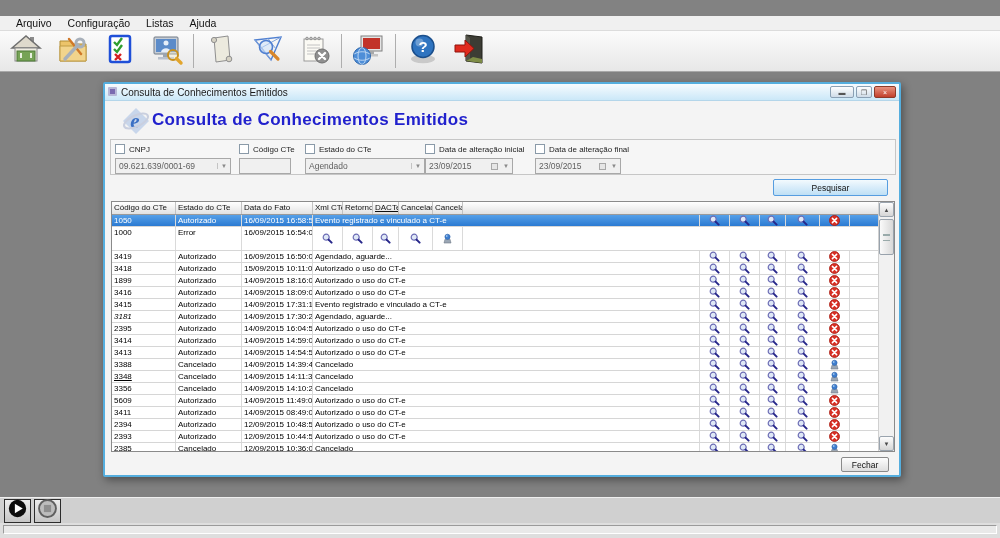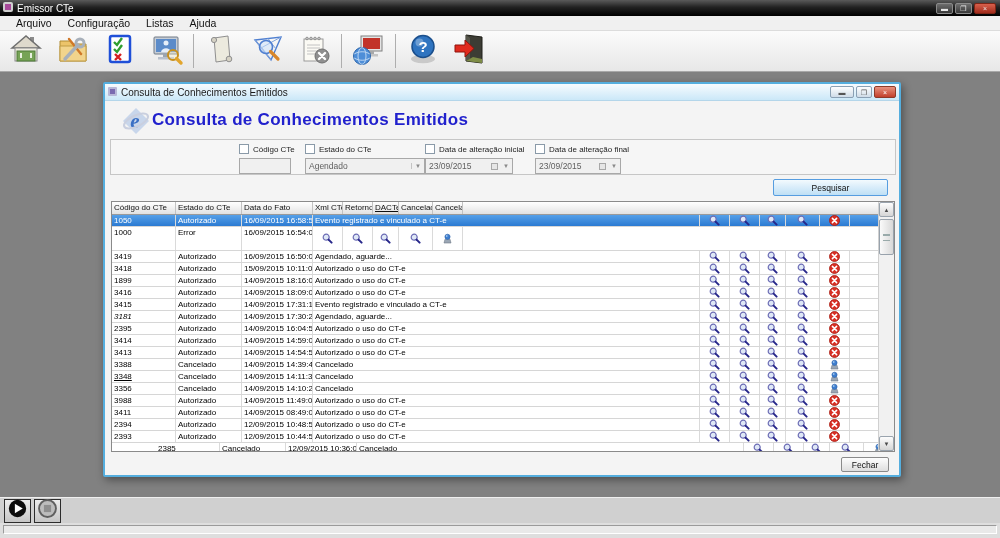--- a/index.html
+++ b/index.html
@@ -119,32 +119,20 @@
     justify-content:center; margin-right:3px; }
   .statusbar { position:absolute; top:523px; left:0; width:100%; height:15px; background:#dedede; }
   .status-panel { position:absolute; left:3px; right:3px; top:2px; height:9px; background:#e9e9e9;
     border:1px solid; border-color:#9a9a9a #fff #fff #9a9a9a; }
 </style>
 </head>
 <body>
 
 <div class="screen">
 
-  <div class="titlebar">
-    <span><svg width="10" height="10">
-          <rect width="10" height="10" rx="2" fill="#cfcfcf"></rect>
-          <rect x="2" y="2" width="6" height="6" fill="#a84a9a"></rect>
-        </svg></span>
-    <span class="tb-title">Emissor CTe</span>
-    <span class="wb-group">
-      <span class="wb">▬</span>
-      <span class="wb">❐</span>
-      <span class="wb close">×</span>
-    </span>
-  </div>
 
   <div class="menubar" id="menubar">
       <span class="menu-item">Arquivo</span>
       <span class="menu-item">Configuração</span>
       <span class="menu-item">Listas</span>
       <span class="menu-item">Ajuda</span>
     </div>
 
   <div class="toolbar" id="toolbar">
       <span class="tool-btn">
@@ -272,20 +260,30 @@
         <span class="logo">
           <svg width="30" height="30" viewBox="0 0 30 30">
             <polygon points="15,2 28,15 15,28 2,15" fill="#b9cce8" opacity="0.75"></polygon>
             <text x="14" y="22" font-size="21" font-style="italic" font-weight="bold" fill="#3a6fc4" text-anchor="middle" font-family="'Liberation Serif',serif">e</text>
             <ellipse cx="15" cy="15" rx="13" ry="5.5" fill="none" stroke="#c9cfdf" stroke-width="2" transform="rotate(-25 15 15)"></ellipse>
           </svg>
         </span>
         <div class="dlg-heading">Consulta de Conhecimentos Emitidos</div>
 
         <div class="filters" id="filters">
+            <div class="fg fg0">
+              <div class="cb-row">
+                <span class="cb"></span>
+                <span class="cb-label">CNPJ</span>
+              </div>
+              <div class="ctrl">
+                <span class="ctrl-text">09.621.639/0001-69</span>
+                <span class="combo-arrow">▼</span>
+              </div>
+            </div>
             <div class="fg fg1">
               <div class="cb-row">
                 <span class="cb"></span>
                 <span class="cb-label">Código CTe</span>
               </div>
               <div class="ctrl">
                 <span class="ctrl-text"></span>
               </div>
             </div>
             <div class="fg fg2">
@@ -853,21 +851,21 @@
                   <span class="gc icon-cell" style="width: 30px;">
                     <svg width="11" height="11" viewBox="0 0 11 11">
                       <path d="M3 6.2 h5 l1 3.8 h-7 z" fill="#9aa6b4" stroke="#6e7a88" stroke-width="0.6"></path>
                       <circle cx="5.5" cy="3.8" r="2.6" fill="#3f7fd0" stroke="#2a5fa8" stroke-width="0.6"></circle>
                       <circle cx="4.7" cy="3" r="0.9" fill="#9cc4ee"></circle>
                     </svg>
                   </span>
                   <span class="gc filler" style="width: 22px;"></span>
                 </div>
                 <div class="grid-row">
-                  <span class="gc" style="width: 64px;">3988</span>
+                  <span class="gc" style="width: 64px;">5609</span>
                   <span class="gc" style="width: 66px;">Autorizado</span>
                   <span class="gc" style="width: 71px;">14/09/2015 11:49:00</span>
                   <span class="gc c-msg" style="width: 387px;">Autorizado o uso do CT-e</span>
                   <span class="gc icon-cell" style="width: 30px;">
                     <svg width="11" height="11" viewBox="0 0 11 11">
                       <circle cx="4.2" cy="4.2" r="3" fill="#dfe8f6" stroke="#6b6bb4" stroke-width="1.2"></circle>
                       <line x1="6.6" y1="6.6" x2="9.6" y2="9.6" stroke="#27278a" stroke-width="2" stroke-linecap="round"></line>
                     </svg>
                   </span>
                   <span class="gc icon-cell" style="width: 30px;">
@@ -1001,21 +999,21 @@
                   </span>
                   <span class="gc icon-cell" style="width: 30px;">
                     <svg width="11" height="11" viewBox="0 0 11 11">
                       <circle cx="5.5" cy="5.5" r="5" fill="#d93025" stroke="#a61b10" stroke-width="0.8"></circle>
                       <path d="M3.4 3.4 L7.6 7.6 M7.6 3.4 L3.4 7.6" stroke="#fff" stroke-width="1.5" stroke-linecap="round"></path>
                     </svg>
                   </span>
                   <span class="gc filler" style="width: 22px;"></span>
                 </div>
                 <div class="grid-row">
-                  <span class="gc" style="width: 64px; margin-left: 44px;">2385</span>
+                  <span class="gc" style="width: 64px;">2385</span>
                   <span class="gc" style="width: 66px;">Cancelado</span>
                   <span class="gc" style="width: 71px;">12/09/2015 10:36:01</span>
                   <span class="gc c-msg" style="width: 387px;">Cancelado</span>
                   <span class="gc icon-cell" style="width: 30px;">
                     <svg width="11" height="11" viewBox="0 0 11 11">
                       <circle cx="4.2" cy="4.2" r="3" fill="#dfe8f6" stroke="#6b6bb4" stroke-width="1.2"></circle>
                       <line x1="6.6" y1="6.6" x2="9.6" y2="9.6" stroke="#27278a" stroke-width="2" stroke-linecap="round"></line>
                     </svg>
                   </span>
                   <span class="gc icon-cell" style="width: 30px;">

